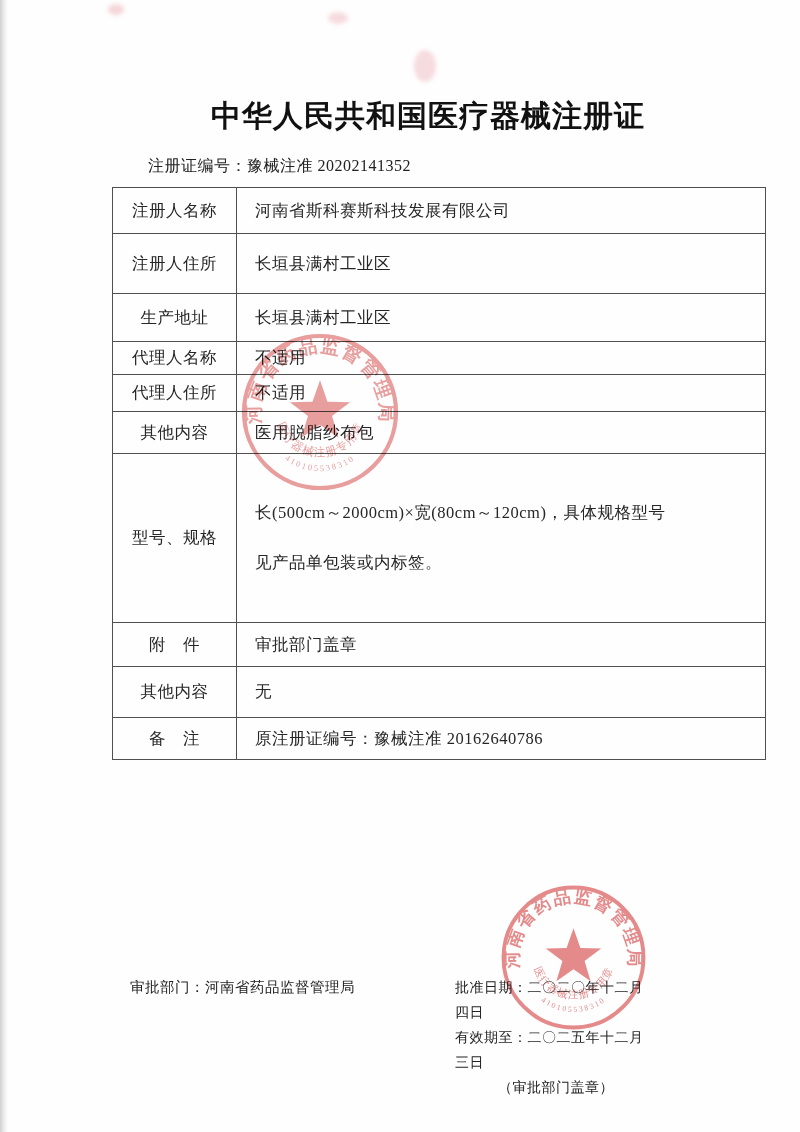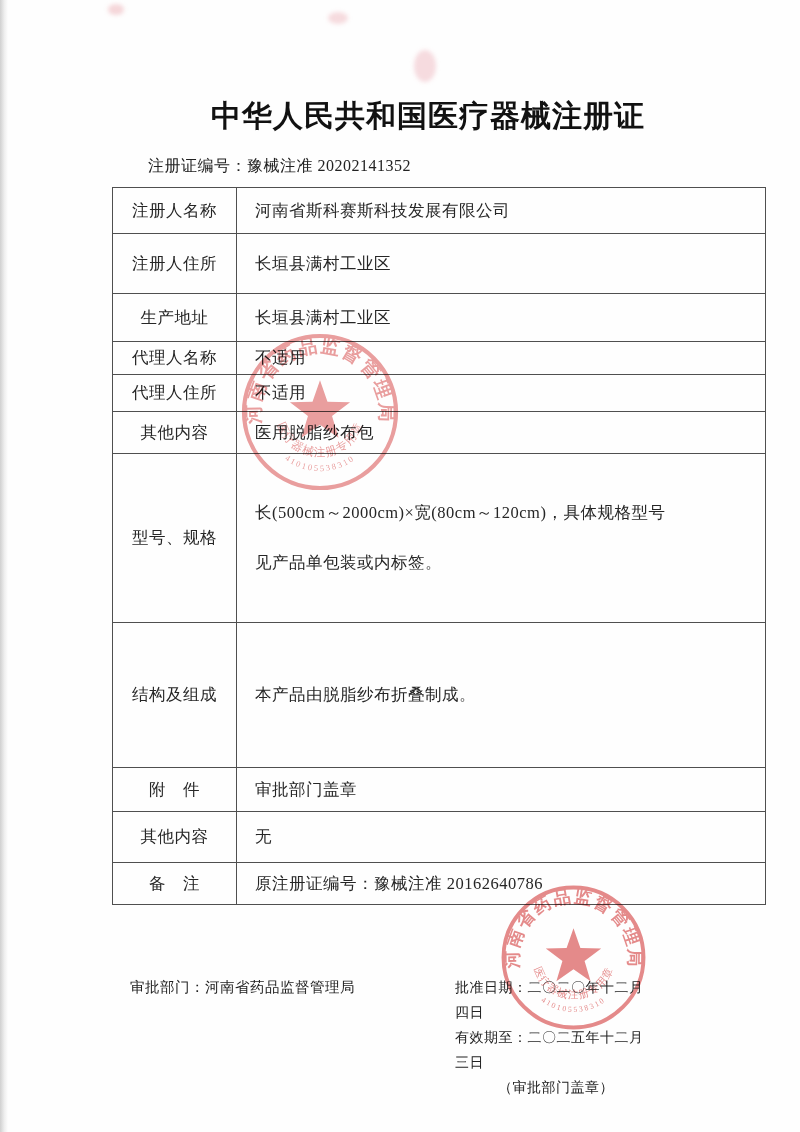--- a/index.html
+++ b/index.html
@@ -70,24 +70,20 @@
       <td class="lbl">其他内容</td>
       <td class="val">医用脱脂纱布包</td>
     </tr>
     <tr style="height:169px">
       <td class="lbl">型号、规格</td>
       <td class="val model">
         <div>长(500cm～2000cm)×宽(80cm～120cm)，具体规格型号</div>
         <div>见产品单包装或内标签。</div>
       </td>
     </tr>
-    <tr style="height:145px">
-      <td class="lbl">结构及组成</td>
-      <td class="val">本产品由脱脂纱布折叠制成。</td>
-    </tr>
     <tr style="height:44px">
       <td class="lbl">附　件</td>
       <td class="val">审批部门盖章</td>
     </tr>
     <tr style="height:51px">
       <td class="lbl">其他内容</td>
       <td class="val">无</td>
     </tr>
     <tr style="height:42px">
       <td class="lbl">备　注</td>

